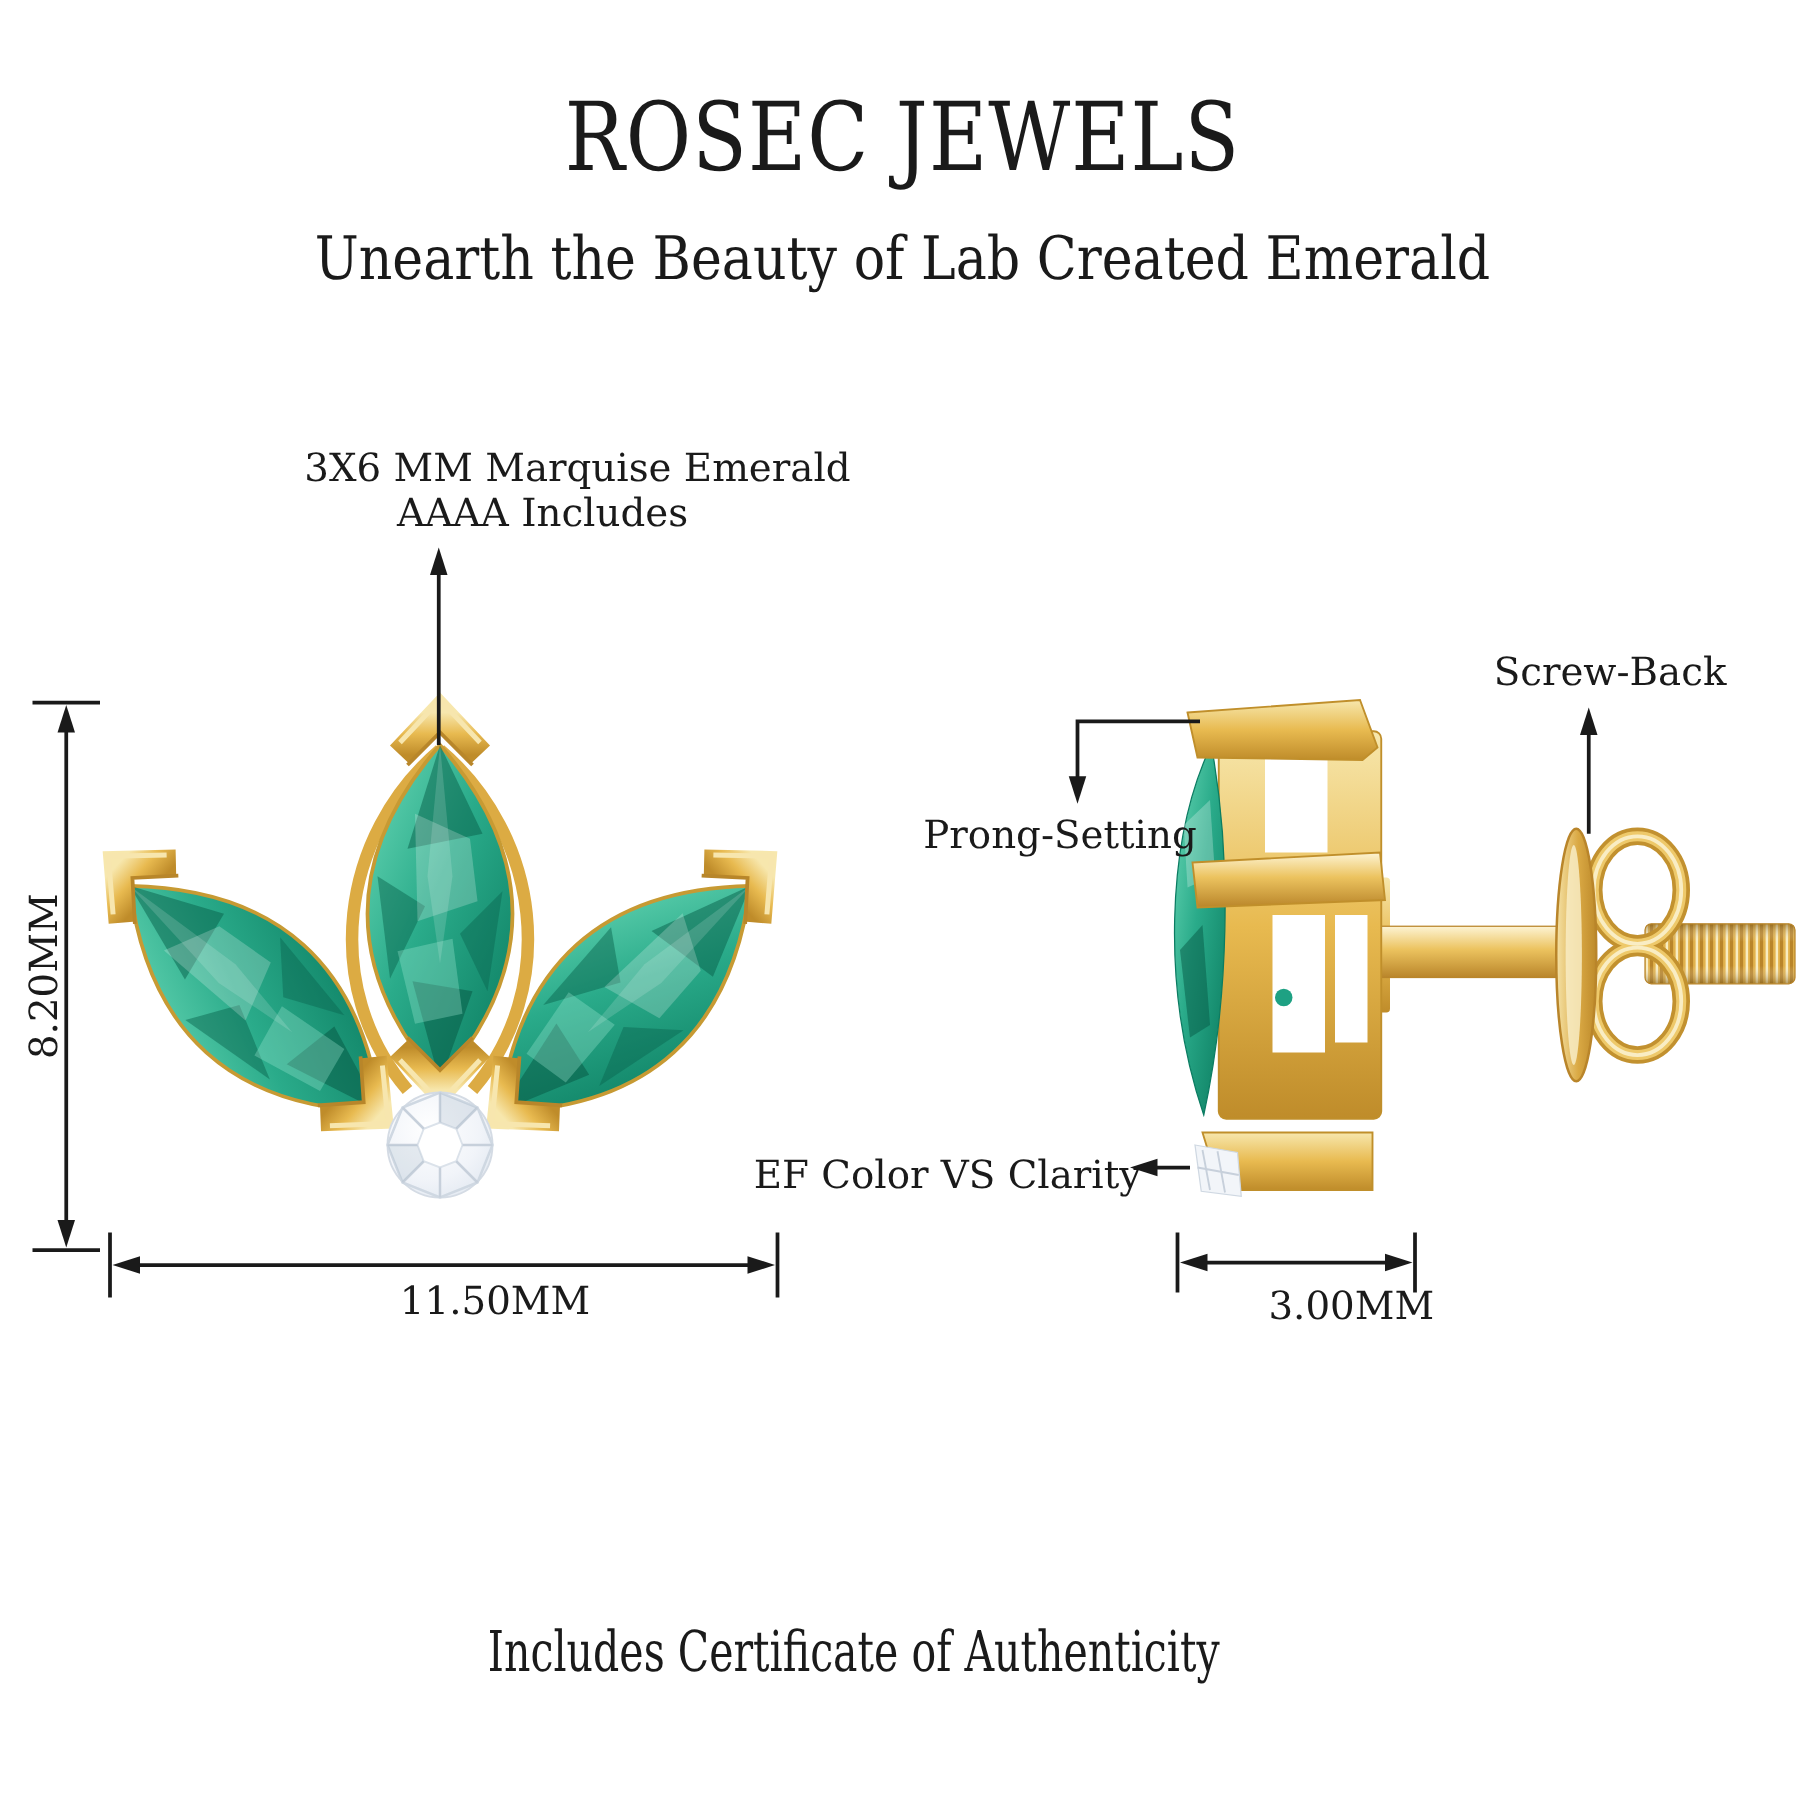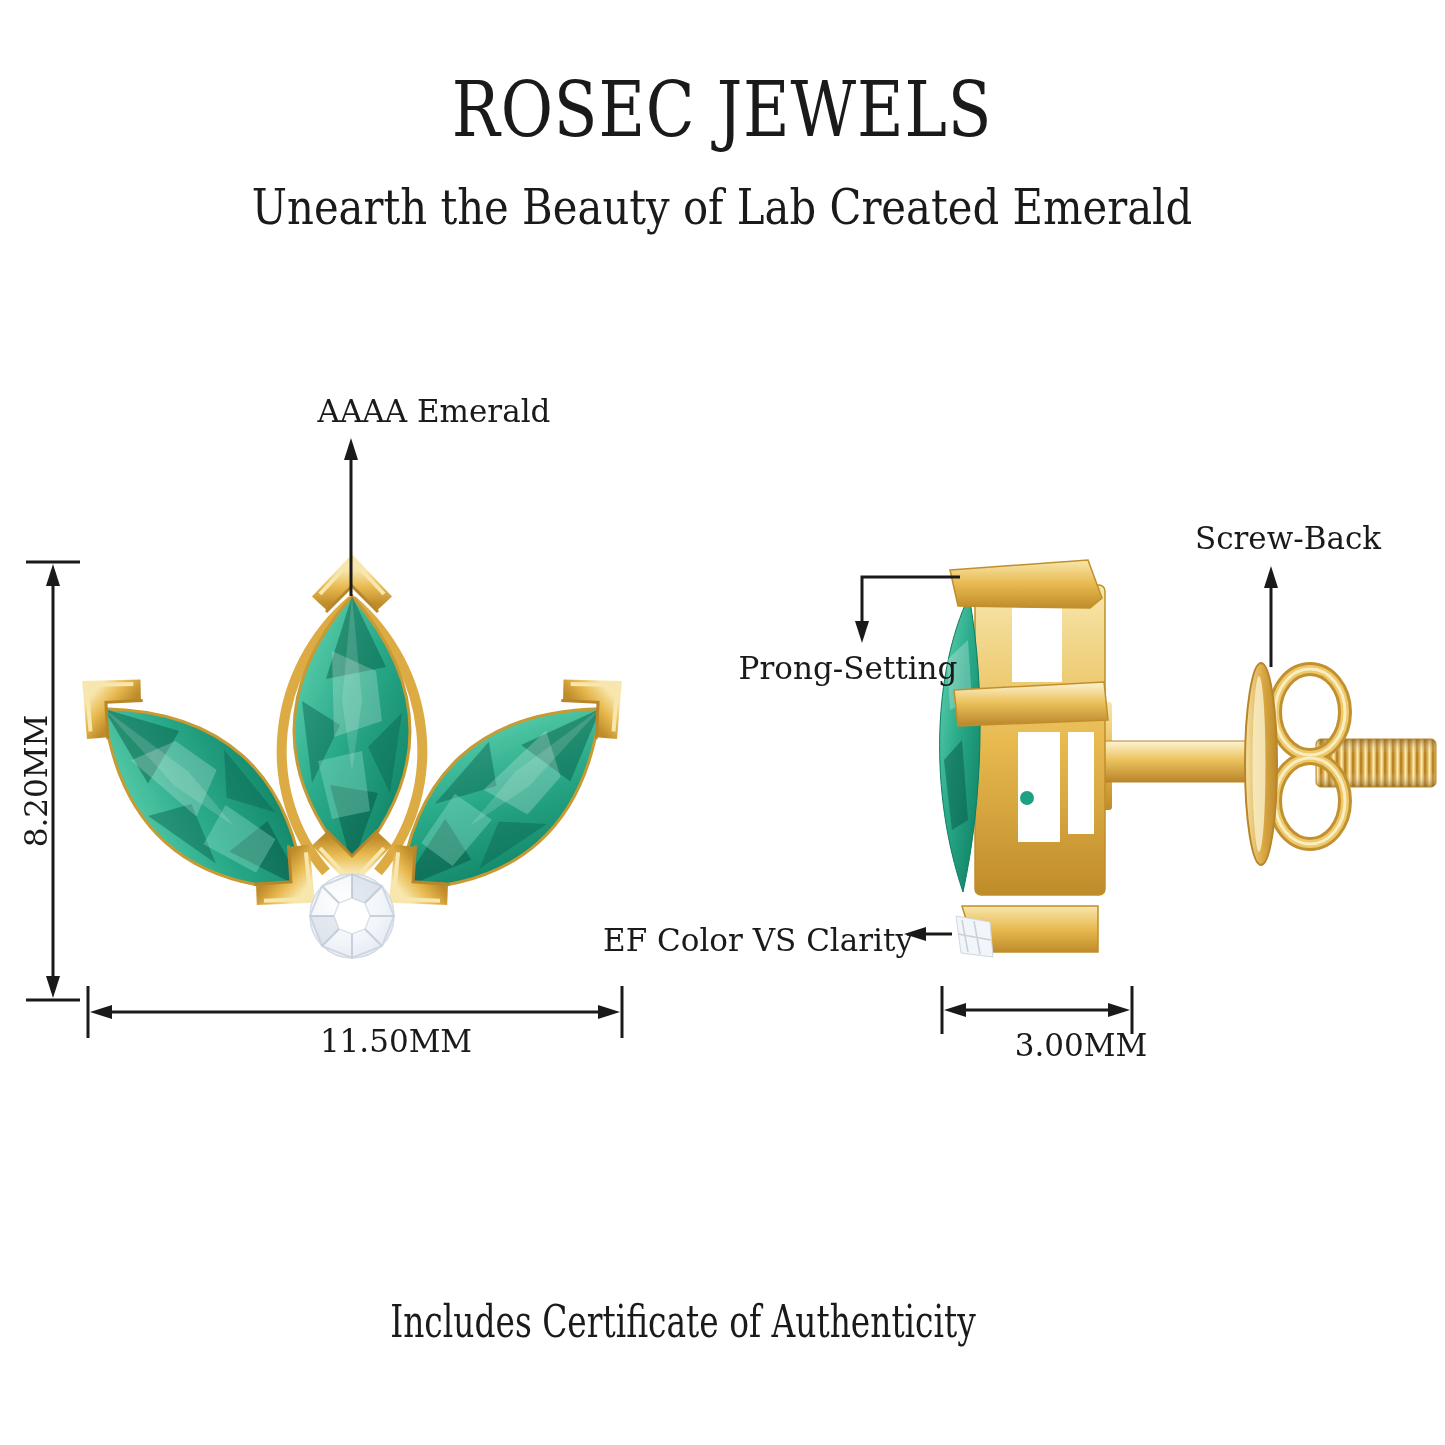--- a/index.html
+++ b/index.html
@@ -179,21 +179,22 @@
         <line x1="956" y1="1010" x2="1118" y2="1010"></line>
         <polygon points="944,1010 966,1003 966,1017" fill="#1a1a1a" stroke="none"></polygon>
         <polygon points="1130,1010 1108,1003 1108,1017" fill="#1a1a1a" stroke="none"></polygon>
       </g>
     </g>
   </svg>
 
   <div class="lbl brand" style="left:722px;top:68px">ROSEC JEWELS</div>
   <div class="lbl tagline" style="left:722px;top:181px">Unearth the Beauty of Lab Created Emerald</div>
 
-  <div class="lbl callout" style="left:434px;top:394px">AAAA Emerald</div>
+  <div class="lbl callout" style="left:462px;top:358px">3X6 MM Marquise Emerald</div>
+  <div class="lbl callout" style="left:434px;top:394px">AAAA Includes</div>
 
   <div class="lbl dim-rot" style="left:36px;top:781px">8.20MM</div>
   <div class="lbl dim" style="left:352px;top:1024px">11.50MM</div>
 
   <div class="lbl callout" style="left:848px;top:651px">Prong-Setting</div>
   <div class="lbl callout" style="left:1288px;top:521px">Screw-Back</div>
   <div class="lbl callout" style="left:758px;top:923px">EF Color VS Clarity</div>
   <div class="lbl dim" style="left:1037px;top:1028px">3.00MM</div>
 
   <div class="lbl footer-note" style="left:683px;top:1297px">Includes Certificate of Authenticity</div>

